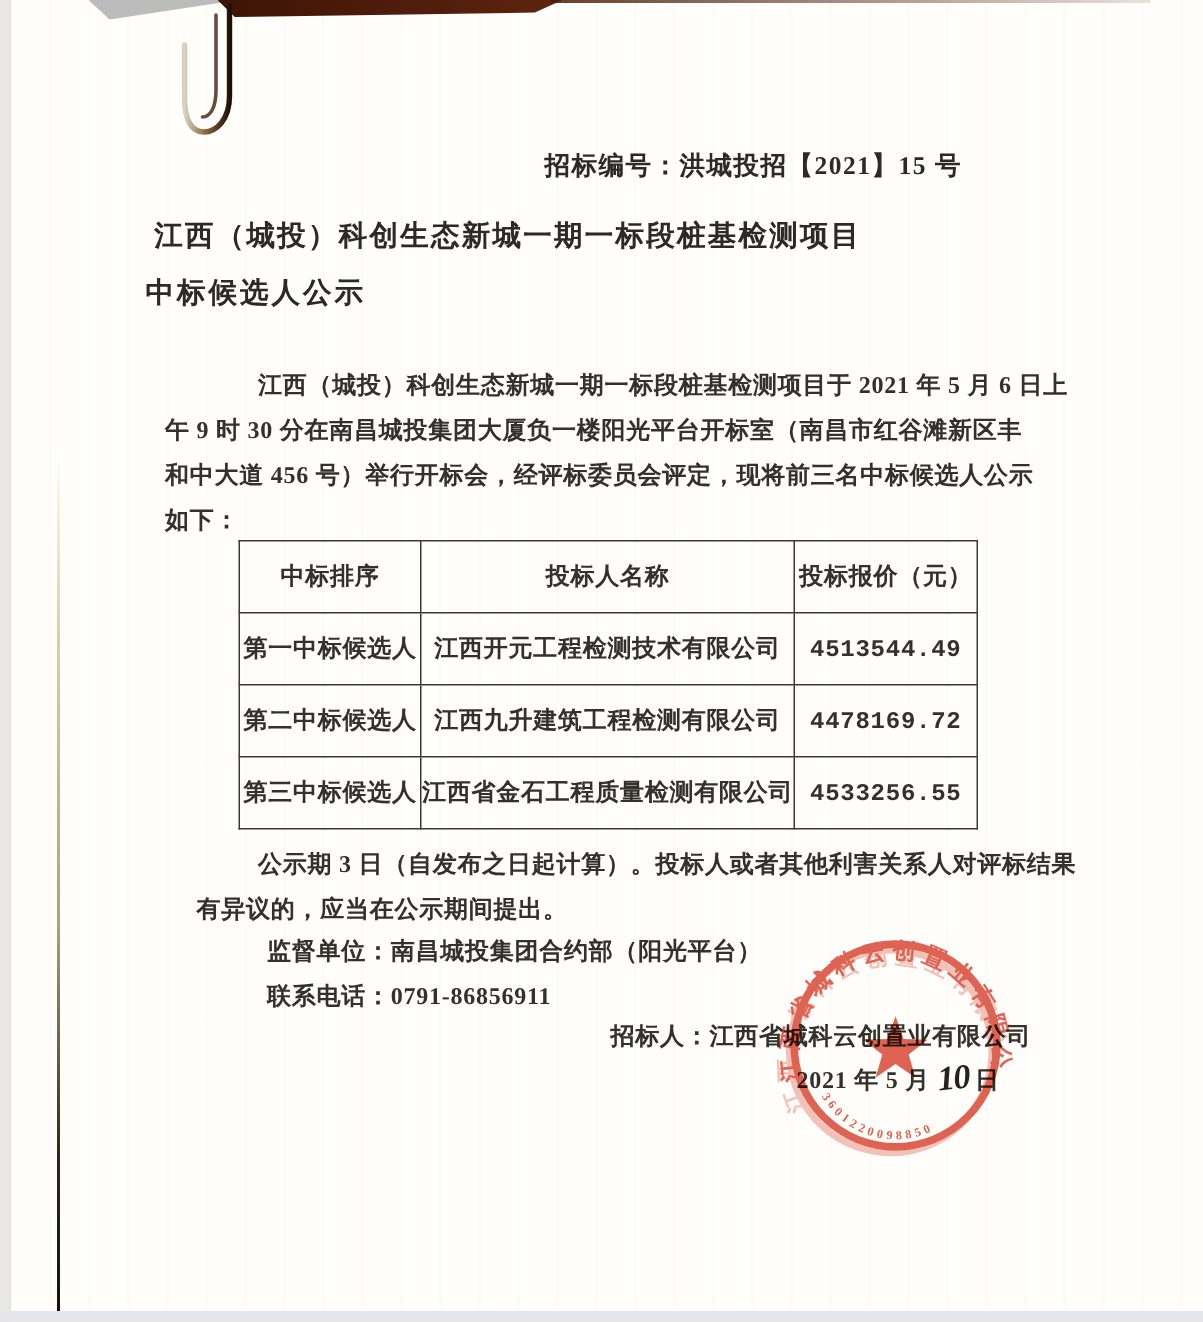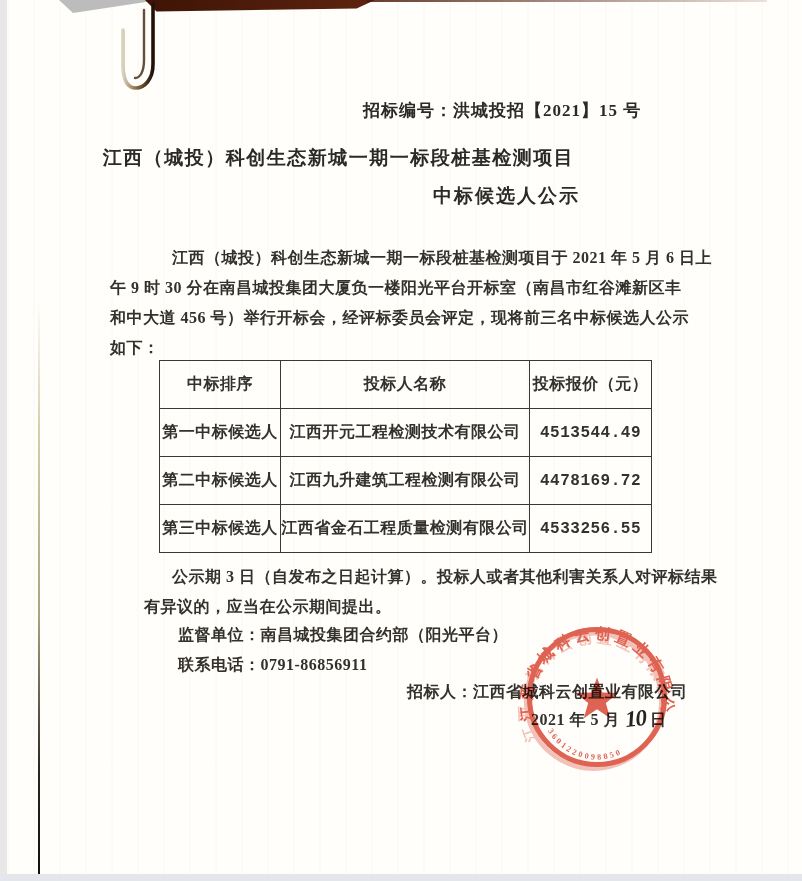--- a/index.html
+++ b/index.html
@@ -29,28 +29,28 @@
   .left-strip { position:absolute; left:0; top:0; width:7px; height:881px; background:#e7e7e7; }
 
   .clip-wrap { position:absolute; left:106px; top:2px; width:52px; height:98px; }
 
   
   .tx { position:absolute; color:#34312d; font-size:16px; line-height:20px;
         letter-spacing:.5px; font-weight:600; white-space:nowrap; }
   .ref      { left:356px; top:101px; font-size:17px; font-weight:700; letter-spacing:1px; color:#2c2a27; }
   .titlebox { left:90px;  top:148px; width:483px; text-align:center; font-size:19px;
               font-weight:700; letter-spacing:1.5px; color:#2c2a27; }
-  .subtitle { left:90px;  top:186px; width:483px; text-align:right; font-size:19px;
+  .subtitle { left:90px;  top:186px; width:483px; text-align:left; font-size:19px;
               font-weight:700; letter-spacing:2px; color:#2c2a27; }
   .intro1 { left:165px; top:248px; }
   .intro2 { left:103px; top:278px; }
   .intro3 { left:103px; top:308px; }
   .intro4 { left:103px; top:338px; }
   .notice1 { left:165px; top:567px; }
-  .notice2 { left:137px; top:597px; }
+  .notice2 { left:124px; top:597px; }
   .supervisor { left:171px; top:625px; }
   .phone      { left:171px; top:655px; }
   .phone .num { font-family:Liberation Serif, serif; font-weight:700; letter-spacing:.5px; }
   .tenderer { left:400px; top:682px; }
   .dateline { left:524px; top:708px; }
   .dateline .hand { display:inline-block; font-size:23px; font-style:italic; font-weight:600;
     transform:rotate(-6deg) translateY(1px); letter-spacing:-1px; color:#262421; }
 
   
   table.bids { position:absolute; left:152px; top:360px; width:492px;

